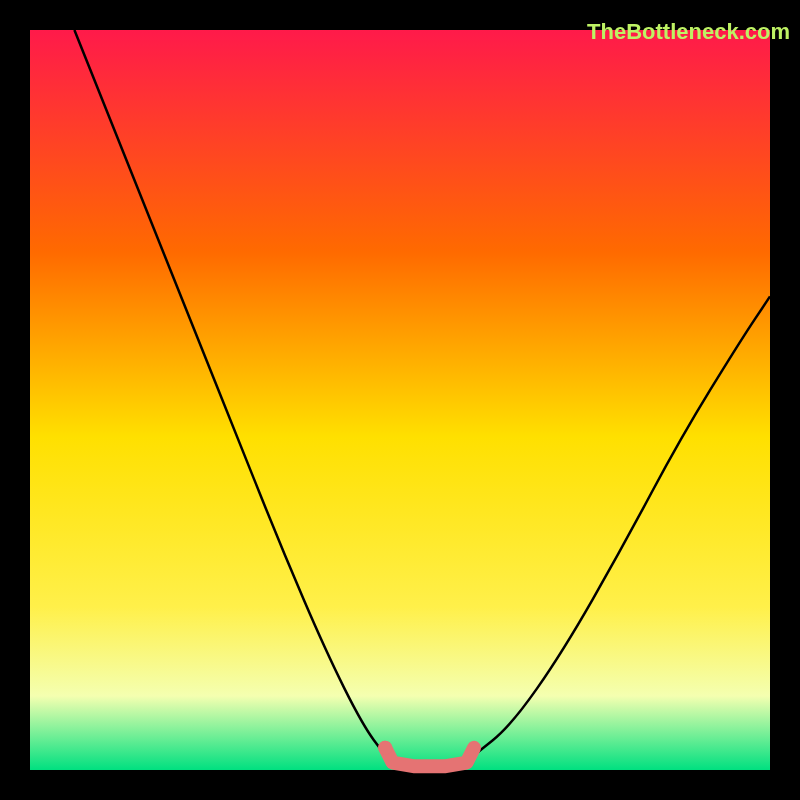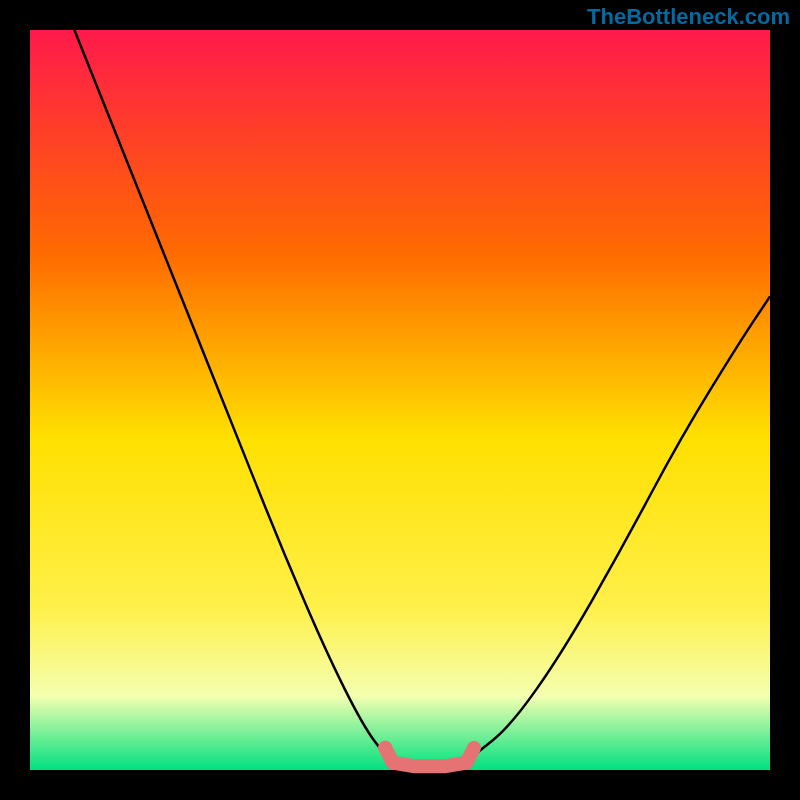--- a/index.html
+++ b/index.html
@@ -10,23 +10,23 @@
     height: 800px;
     overflow: hidden;
   }
   .chart-container {
     position: relative;
     width: 800px;
     height: 800px;
   }
   .watermark {
     position: absolute;
-    top: 4px;
+    top: 19px;
     right: 10px;
-    color: #0369a1;
+    color: #bef264;
     font-family: Arial, sans-serif;
     font-size: 22px;
     font-weight: bold;
     z-index: 10;
     margin-left: 44px;
   }
   svg {
     display: block;
   }
 </style>

